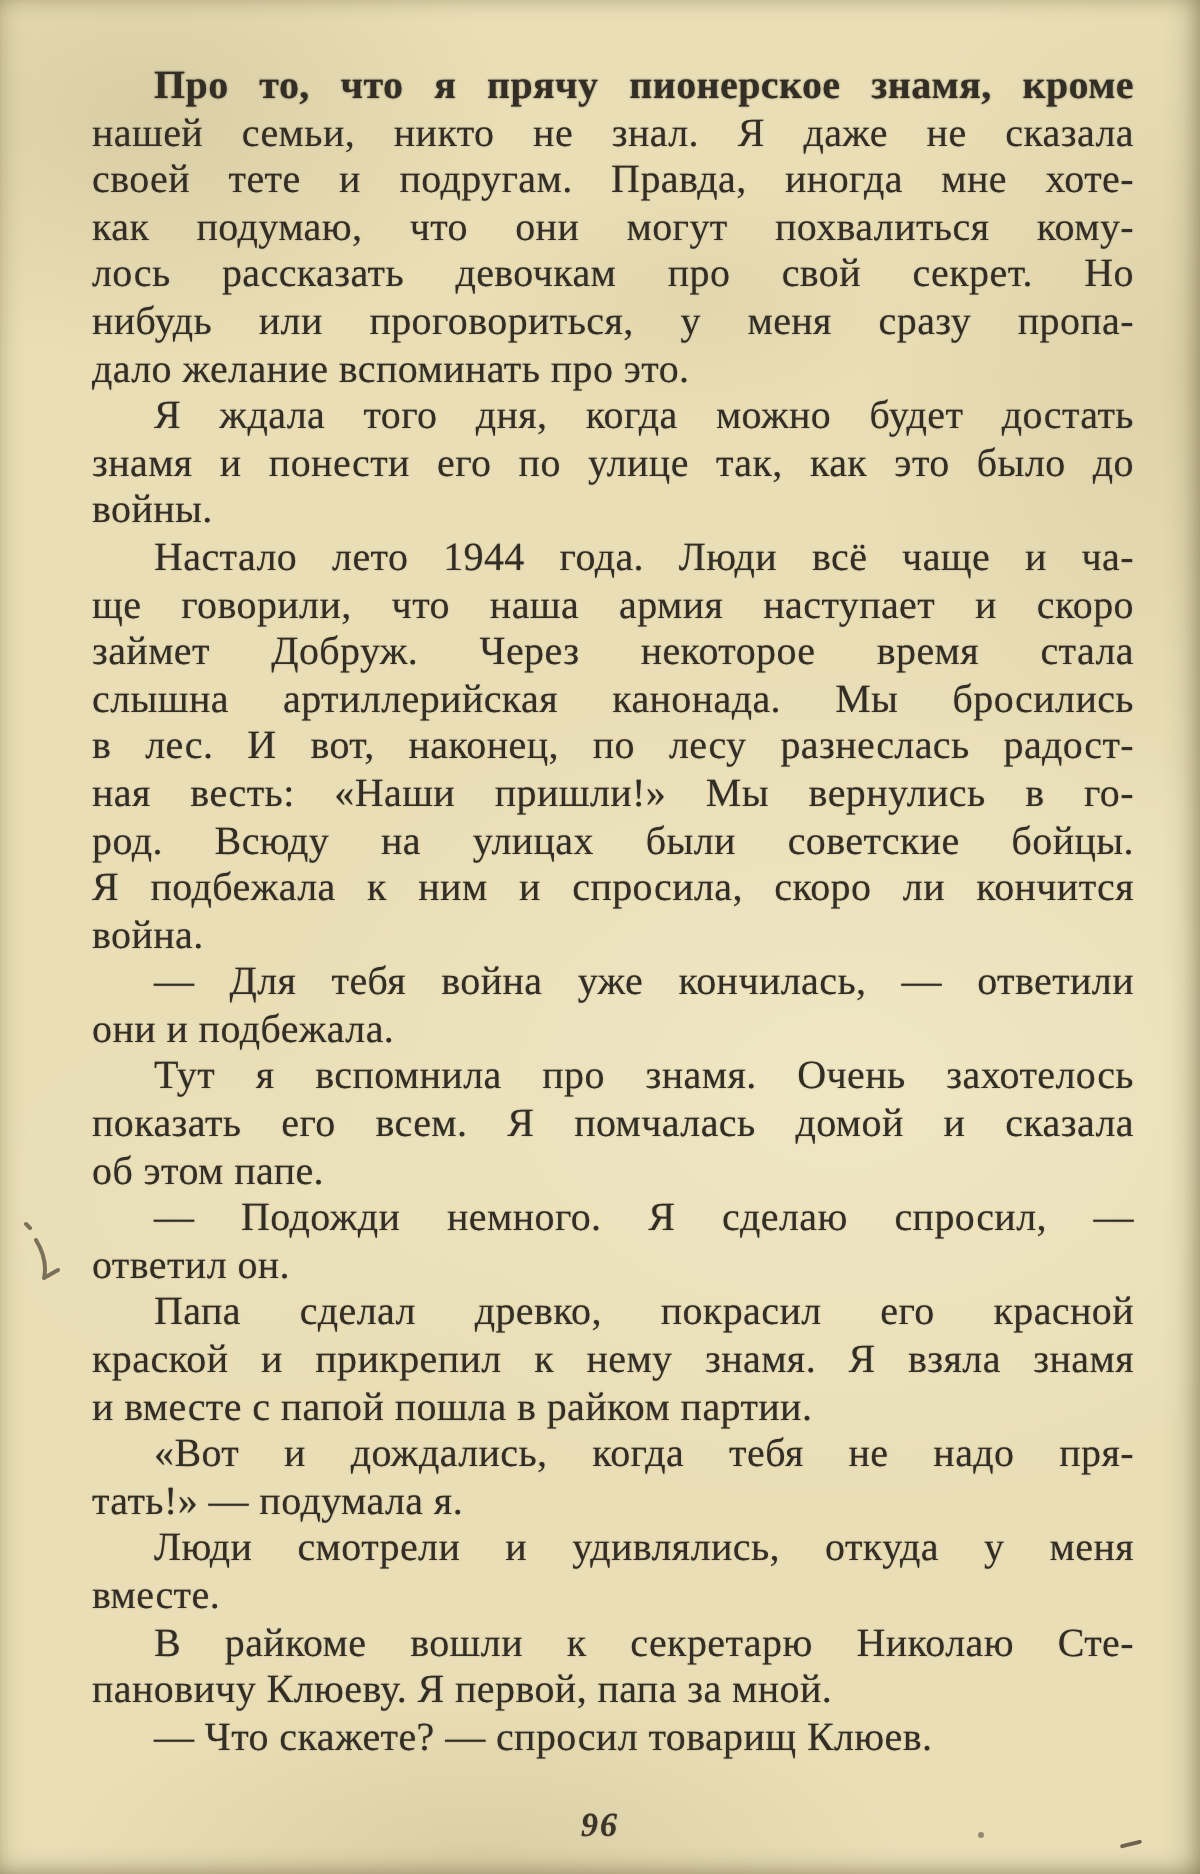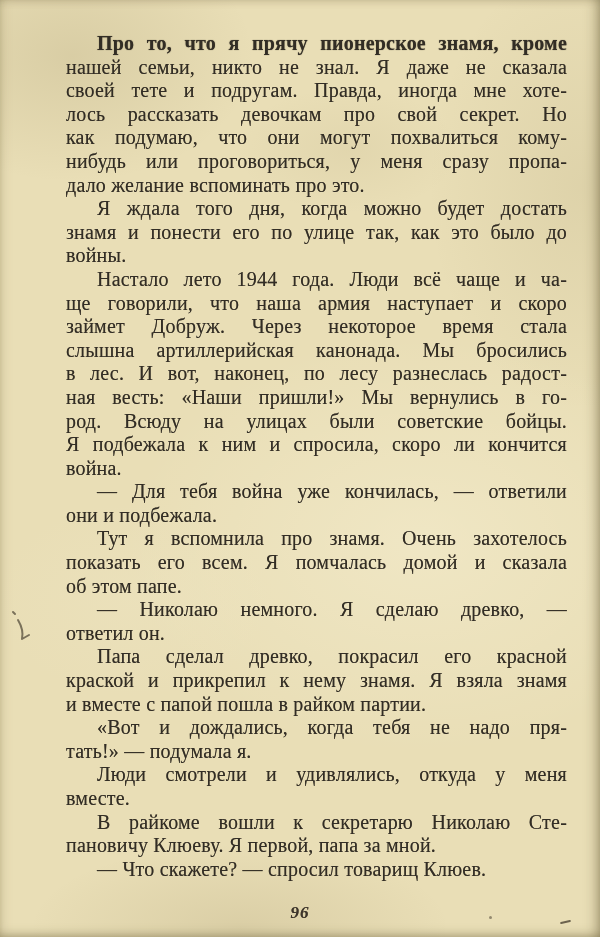--- a/index.html
+++ b/index.html
@@ -32,21 +32,20 @@
   .line {
     height: 23.6px;
     line-height: 23.6px;
     font-size: 20px;
     color: #322d25;
     letter-spacing: 0.2px;
     text-align: justify;
     text-align-last: justify;
     text-shadow: 0 0 0.6px rgba(52,45,33,0.55);
     white-space: normal;
-    margin-left: 20px;
   }
   .line.indent { text-indent: 31px; }
   .line.endline { text-align-last: left; }
   .line.heavy { font-weight: bold; text-shadow: 0 0 1px rgba(40,34,24,0.7); }
   .footer {
     position: absolute;
     top: 888px; left: 0; width: 600px;
     text-align: center;
     font-size: 17px;
     font-style: italic;
@@ -82,42 +81,42 @@
 </style>
 </head>
 <body>
 
 <div class="page">
 
   <div class="text-block" id="text-block">
       <div class="line indent heavy">Про то, что я прячу пионерское знамя, кроме</div>
       <div class="line">нашей семьи, никто не знал. Я даже не сказала</div>
       <div class="line">своей тете и подругам. Правда, иногда мне хоте-</div>
+      <div class="line">как подумаю, что они могут похвалиться кому-</div>
       <div class="line">лось рассказать девочкам про свой секрет. Но</div>
-      <div class="line">как подумаю, что они могут похвалиться кому-</div>
       <div class="line">нибудь или проговориться, у меня сразу пропа-</div>
       <div class="line endline">дало желание вспоминать про это.</div>
       <div class="line indent">Я ждала того дня, когда можно будет достать</div>
       <div class="line">знамя и понести его по улице так, как это было до</div>
       <div class="line endline">войны.</div>
       <div class="line indent">Настало лето 1944 года. Люди всё чаще и ча-</div>
       <div class="line">ще говорили, что наша армия наступает и скоро</div>
       <div class="line">займет Добруж. Через некоторое время стала</div>
       <div class="line">слышна артиллерийская канонада. Мы бросились</div>
       <div class="line">в лес. И вот, наконец, по лесу разнеслась радост-</div>
       <div class="line">ная весть: «Наши пришли!» Мы вернулись в го-</div>
       <div class="line">род. Всюду на улицах были советские бойцы.</div>
       <div class="line">Я подбежала к ним и спросила, скоро ли кончится</div>
       <div class="line endline">война.</div>
       <div class="line indent">— Для тебя война уже кончилась, — ответили</div>
       <div class="line endline">они и подбежала.</div>
       <div class="line indent">Тут я вспомнила про знамя. Очень захотелось</div>
       <div class="line">показать его всем. Я помчалась домой и сказала</div>
       <div class="line endline">об этом папе.</div>
-      <div class="line indent">— Николаю немного. Я сделаю древко, —</div>
+      <div class="line indent">— Подожди немного. Я сделаю спросил, —</div>
       <div class="line endline">ответил он.</div>
       <div class="line indent">Папа сделал древко, покрасил его красной</div>
       <div class="line">краской и прикрепил к нему знамя. Я взяла знамя</div>
       <div class="line endline">и вместе с папой пошла в райком партии.</div>
       <div class="line indent">«Вот и дождались, когда тебя не надо пря-</div>
       <div class="line endline">тать!» — подумала я.</div>
       <div class="line indent">Люди смотрели и удивлялись, откуда у меня</div>
       <div class="line endline">вместе.</div>
       <div class="line indent">В райкоме вошли к секретарю Николаю Сте-</div>
       <div class="line endline">пановичу Клюеву. Я первой, папа за мной.</div>

